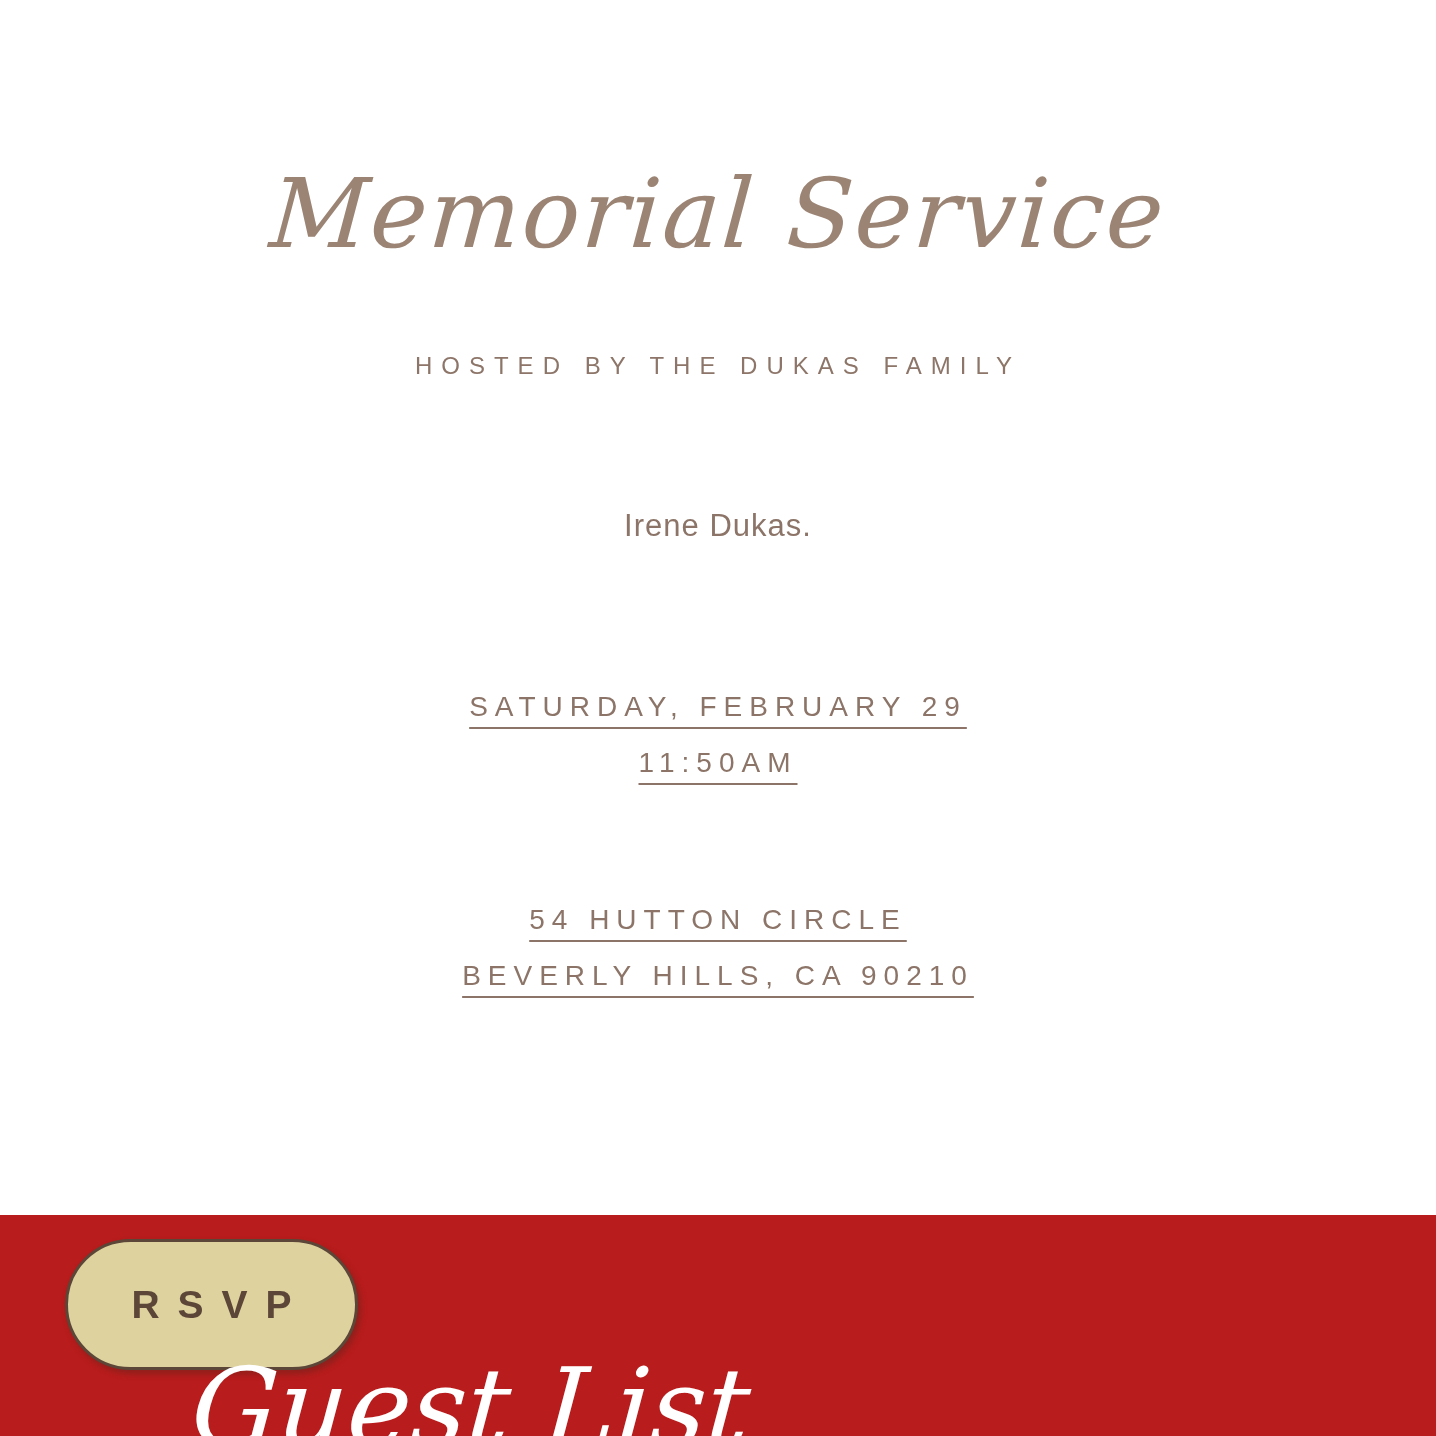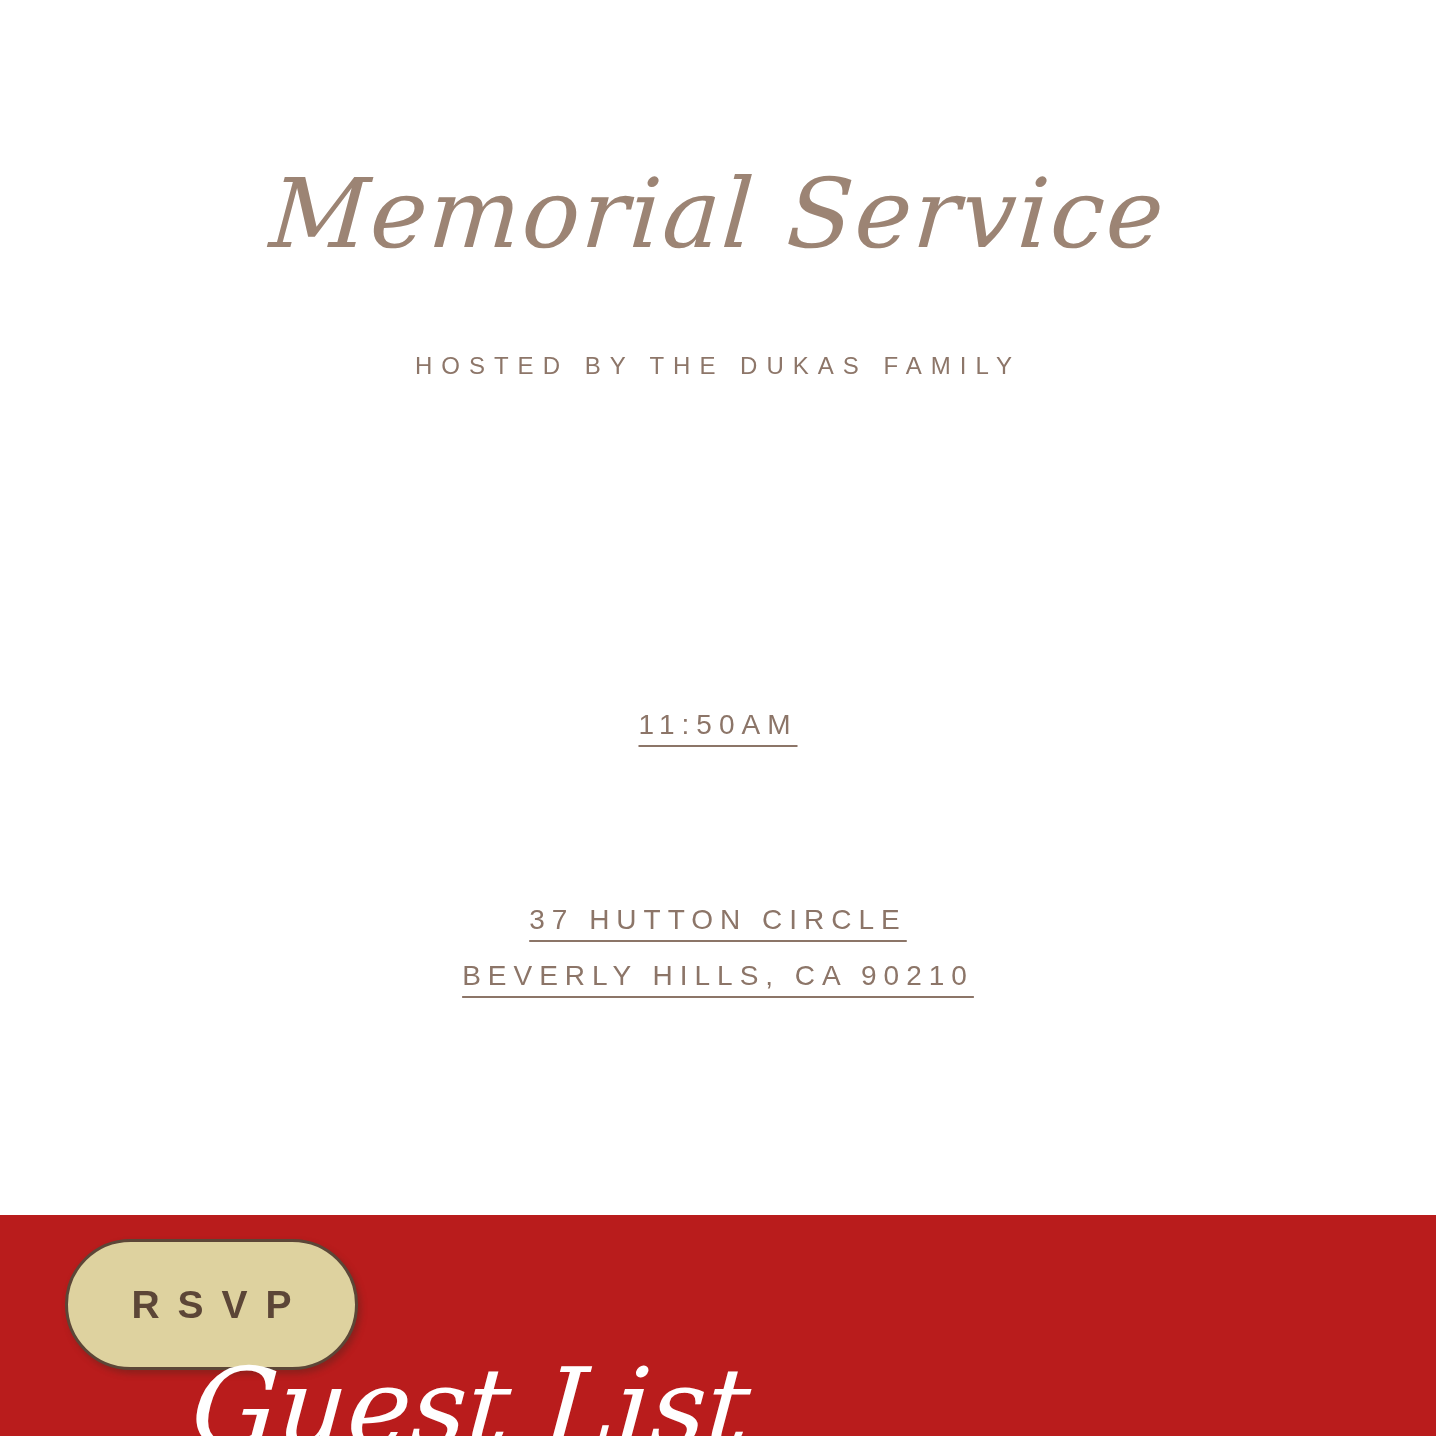--- a/index.html
+++ b/index.html
@@ -132,29 +132,31 @@
 
 <div class="canvas">
 
   <main class="invite-body">
 
     <h1 class="script-title">Memorial Service</h1>
 
     <div class="hosted-line">HOSTED BY THE DUKAS FAMILY</div>
 
     <div class="description">
+      <div>Irene Dukas.</div>
     </div>
 
     <div class="link-stack when">
+      <a class="caps-link">SATURDAY, FEBRUARY 29</a>
       <br>
       <a class="caps-link">11:50AM</a>
     </div>
 
     <div class="link-stack where">
-      <a class="caps-link">37 HUTTON CIRCLE</a>
+      <a class="caps-link">54 HUTTON CIRCLE</a>
       <br>
       <a class="caps-link">BEVERLY HILLS, CA 90210</a>
     </div>
 
   </main>
 
   <footer class="footer-band">
 
     <button class="rsvp-button">RSVP</button>
 

